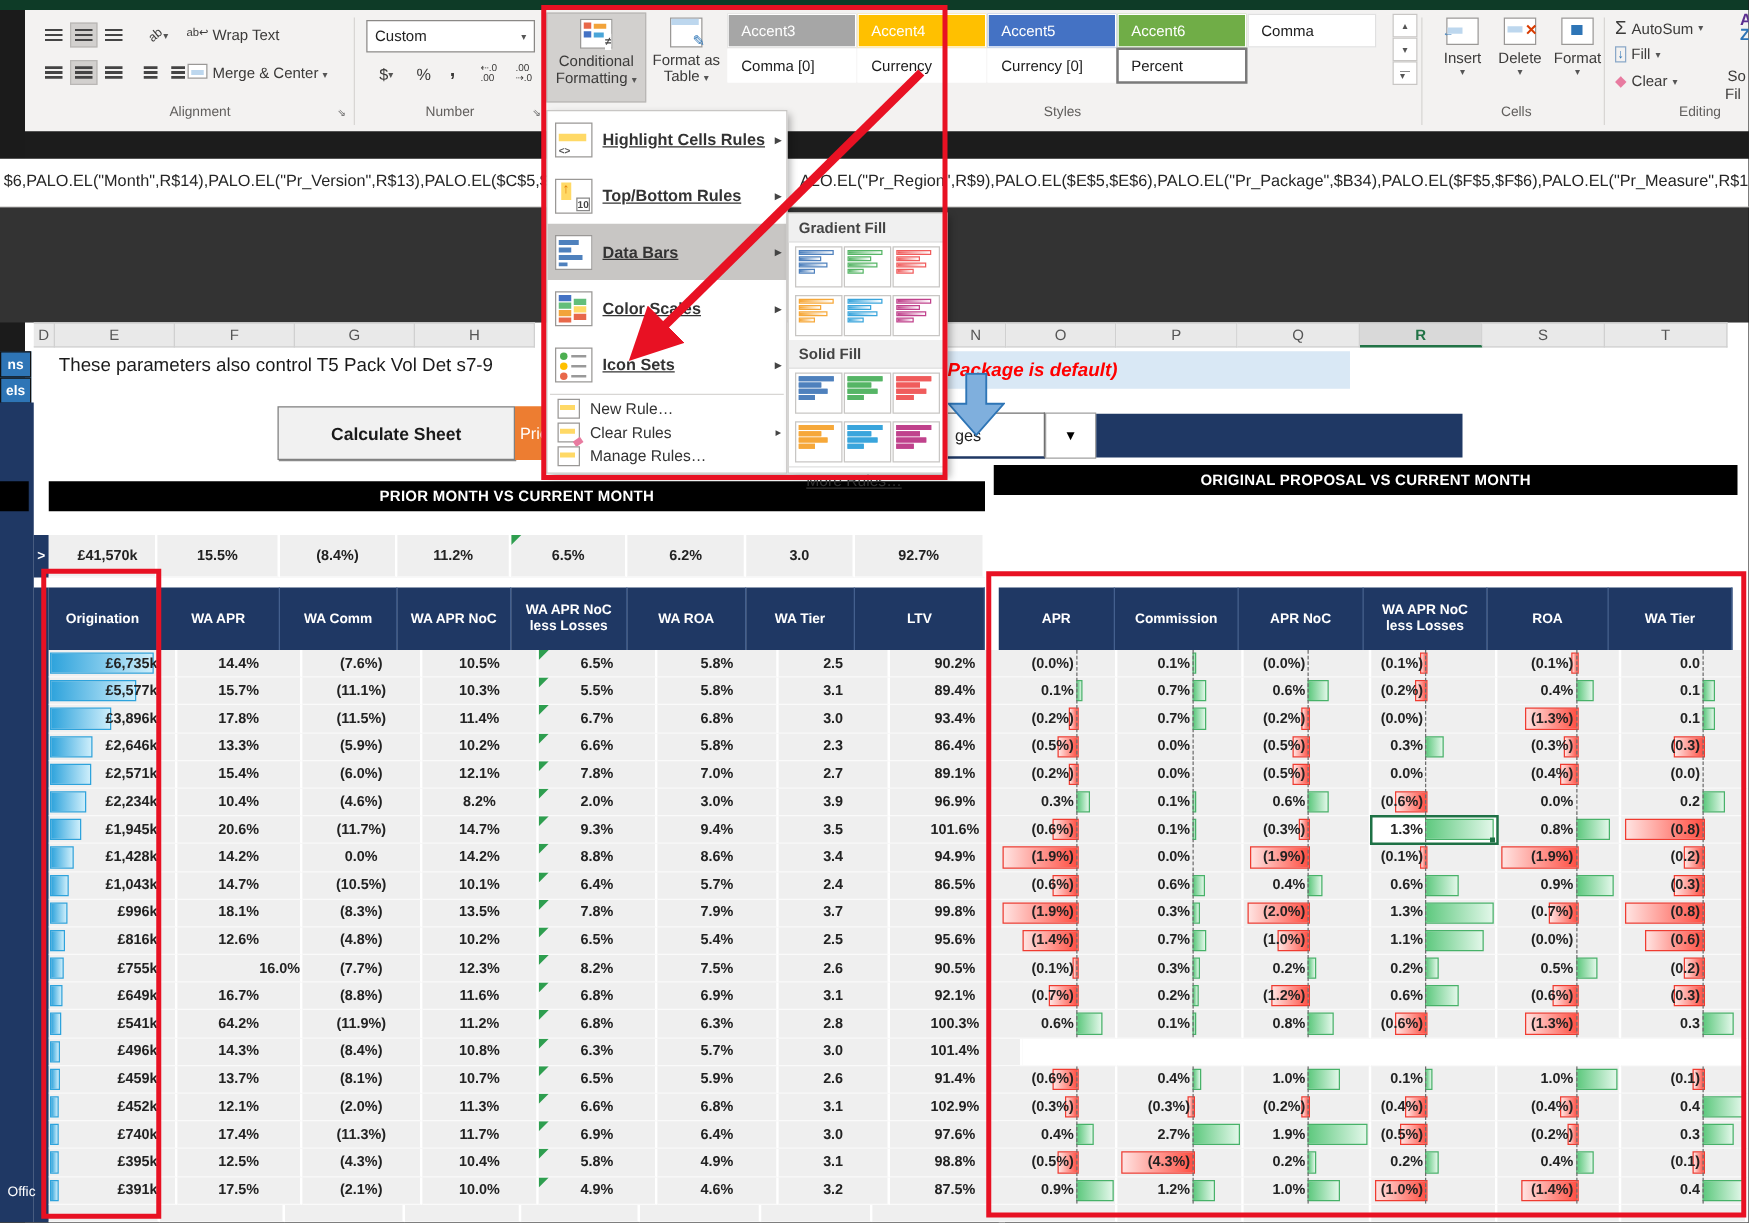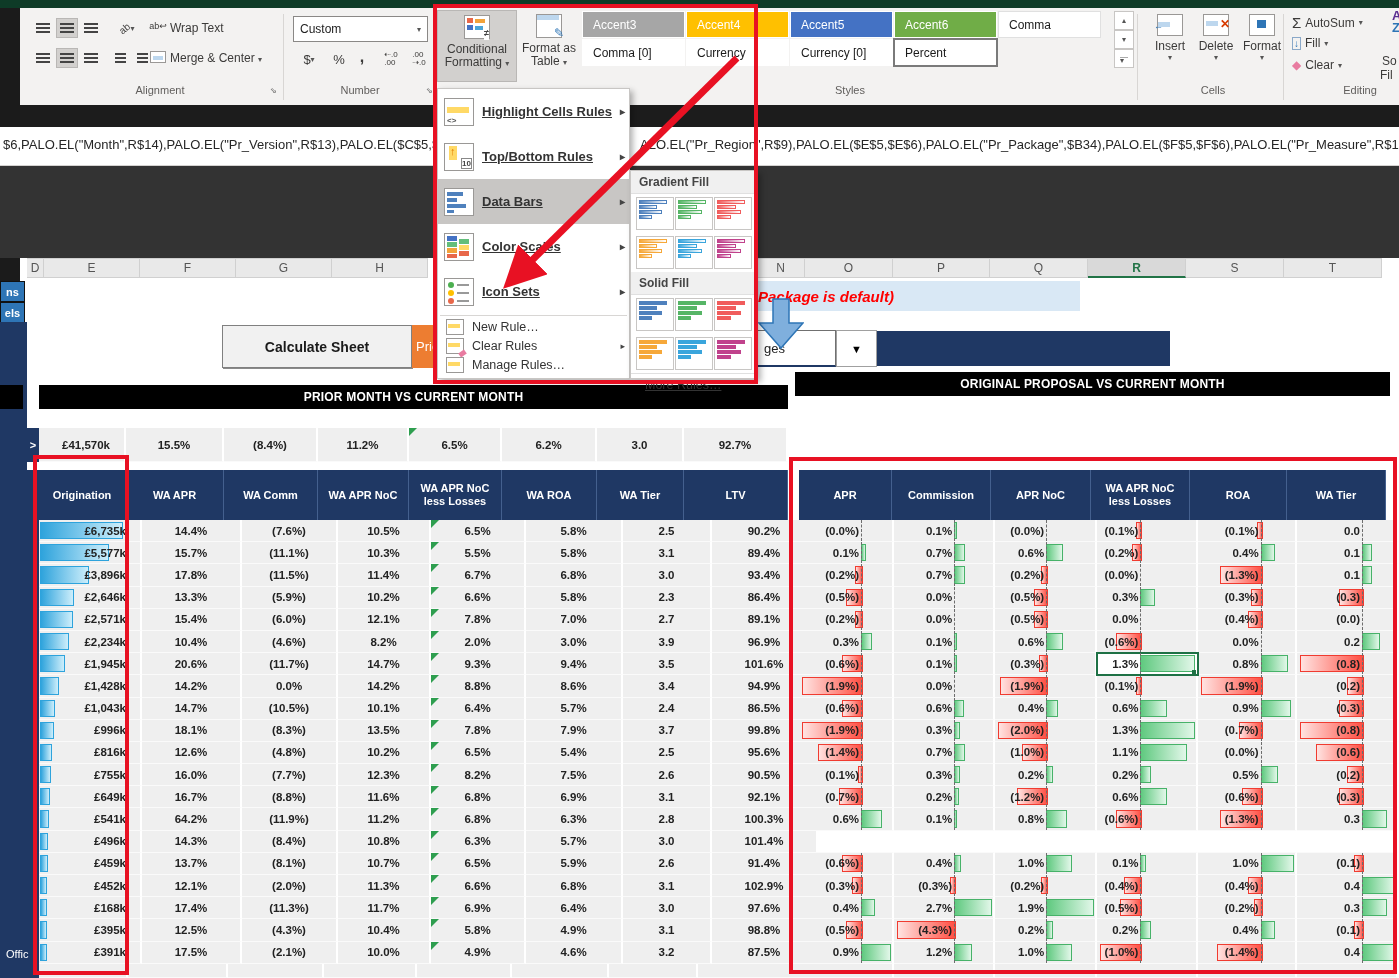--- a/index.html
+++ b/index.html
@@ -267,20 +267,21 @@
       <div class="colhdr abs" style="position: absolute; left: 1284px; top: 258px; width: 98px; height: 20px; box-sizing: border-box;">T</div>
     </div>
 
   <div class="abs sidebtn" style="top:281px">
       <span>ns</span>
     </div>
   <div class="abs sidebtn" style="top:302px">
       <span>els</span>
     </div>
 
+  <div class="abs notetxt" style="left:47px;top:284px">These parameters also control T5 Pack Vol Det s7-9</div>
   <div class="abs callout" style="left:640px;top:281px;width:440px;height:30px">ing correct (All Package is default)</div>
 
   <div class="abs navy" style="left:0;top:322px;width:27px;height:656px"></div>
   <div class="abs navy" style="left:27px;top:470px;width:12px;height:508px"></div>
   <div class="abs" style="left:6px;top:948px;width:50px;color:#fff;font-size:11px;z-index:6">Offic</div>
 
   <div class="abs calcbtn" style="left:222px;top:325px;width:190px;height:43px">Calculate Sheet</div>
   <div class="abs orange" style="left:412px;top:325px;width:25px;height:43px;padding-left:4px;overflow:hidden">Pric</div>
 
   <div class="abs ddbox" style="left:757px;top:330px;width:79px;height:37px">ges</div>
@@ -625,21 +626,21 @@
         </div>
         <div class="tcell" style="width: 104px; flex: 0 0 auto;">
           <span>95.6%</span>
         </div>
       </div>
       <div class="trow" style="height: 22.2px;">
         <div class="tcell right" style="width: 87px; flex: 0 0 auto;">
           <div class="dbar blue" style="width: 9.08018px;"></div>
           <span>£755k</span>
         </div>
-        <div class="tcell" style="width: 98px; flex: 0 0 auto;">
+        <div class="tcell" style="width: 98px; flex: 0 0 auto; justify-content: flex-end;">
           <span>16.0%</span>
         </div>
         <div class="tcell" style="width: 94px; flex: 0 0 auto;">
           <span>(7.7%)</span>
         </div>
         <div class="tcell" style="width: 91px; flex: 0 0 auto;">
           <span>12.3%</span>
         </div>
         <div class="tcell tri" style="width: 93px; flex: 0 0 auto;">
           <span>8.2%</span>
@@ -785,21 +786,21 @@
         <div class="tcell" style="width: 87px; flex: 0 0 auto;">
           <span>3.1</span>
         </div>
         <div class="tcell" style="width: 104px; flex: 0 0 auto;">
           <span>102.9%</span>
         </div>
       </div>
       <div class="trow" style="height: 22.2px;">
         <div class="tcell right" style="width: 87px; flex: 0 0 auto;">
           <div class="dbar blue" style="width: 5.02717px;"></div>
-          <span>£168k</span>
+          <span>£740k</span>
         </div>
         <div class="tcell" style="width: 98px; flex: 0 0 auto;">
           <span>17.4%</span>
         </div>
         <div class="tcell" style="width: 94px; flex: 0 0 auto;">
           <span>(11.3%)</span>
         </div>
         <div class="tcell" style="width: 91px; flex: 0 0 auto;">
           <span>11.7%</span>
         </div>

